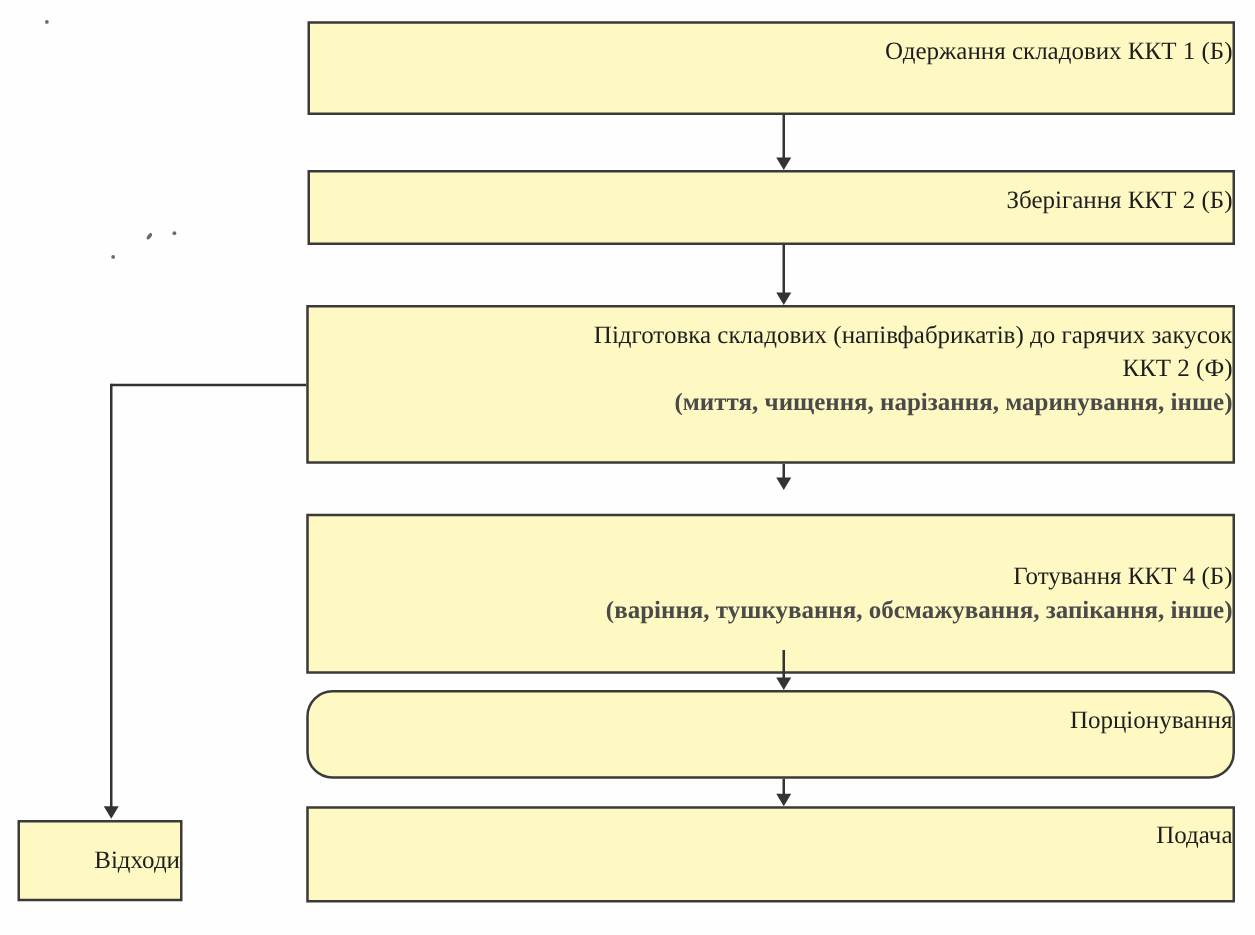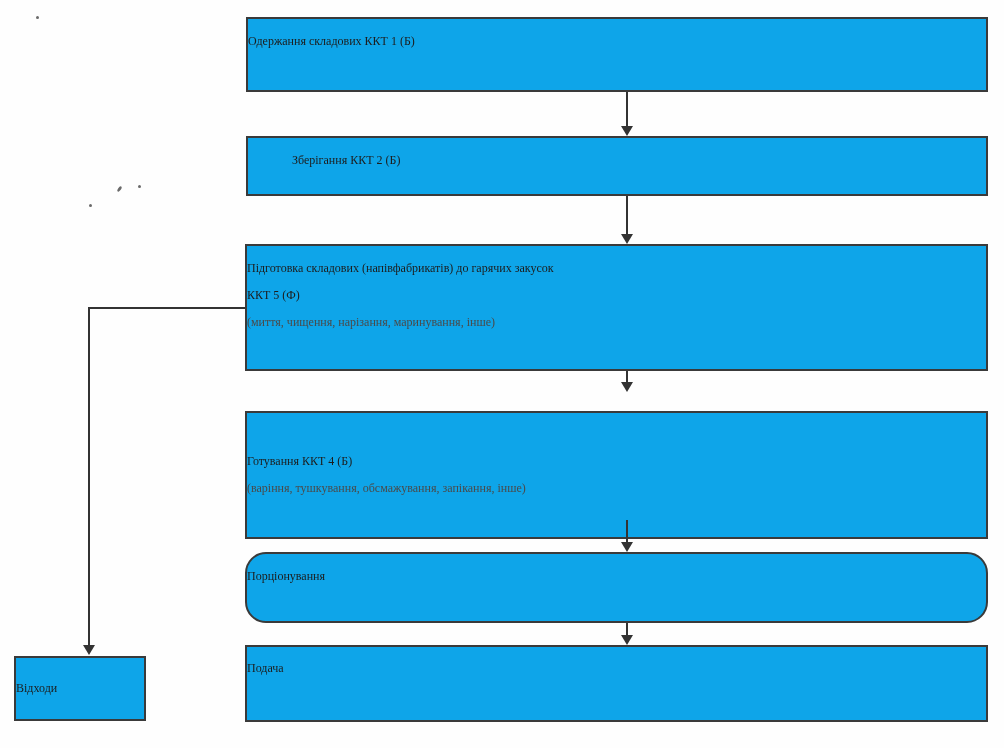--- a/index.html
+++ b/index.html
@@ -16,27 +16,27 @@
     width: 1004px;
     height: 748px;
     background: var(--bg);
     font-family: "Liberation Serif", "DejaVu Serif", serif;
     color: var(--text);
     overflow: hidden;
   }
   .node {
     position: absolute;
     border: 2px solid var(--border);
-    background: #0ea5e9;
-    text-align: left;
-    font-size: 12px;
+    background: #fef9c3;
+    text-align: right;
+    font-size: 20px;
     line-height: 27px;
     color: var(--text);
   }
-  .node .note { color: var(--note); }
+  .node .note { color: var(--note); font-weight: bold; }
   .pad-top    { padding-top: 9px; }
   .v-center   { display: flex; flex-direction: column; justify-content: center; }
   .arrow-line {
     position: absolute;
     width: 2px;
     background: var(--arrow);
   }
   .arrow-head {
     position: absolute;
     width: 0; height: 0;
@@ -69,21 +69,21 @@
 
   <div class="node pad-top" style="left:246px; top:136px; width:742px; height:60px;padding-left:44px;">
     <div>Зберігання ККТ 2 (Б)</div>
   </div>
 
   <div class="arrow-line" style="left:626px; top:196px; height:39px;"></div>
   <div class="arrow-head" style="left:621px; top:234px;"></div>
 
   <div class="node pad-top" style="left:245px; top:244px; width:743px; height:127px;">
     <div>Підготовка складових (напівфабрикатів) до гарячих закусок</div>
-    <div>ККТ 5 (Ф)</div>
+    <div>ККТ 2 (Ф)</div>
     <div class="note">(миття, чищення, нарізання, маринування, інше)</div>
   </div>
 
   <div class="arrow-line" style="left:626px; top:371px; height:12px;"></div>
   <div class="arrow-head" style="left:621px; top:382px;"></div>
 
   <div class="node v-center" style="left:245px; top:411px; width:743px; height:128px;">
     <div>Готування ККТ 4 (Б)</div>
     <div class="note">(варіння, тушкування, обсмажування, запікання, інше)</div>
   </div>

